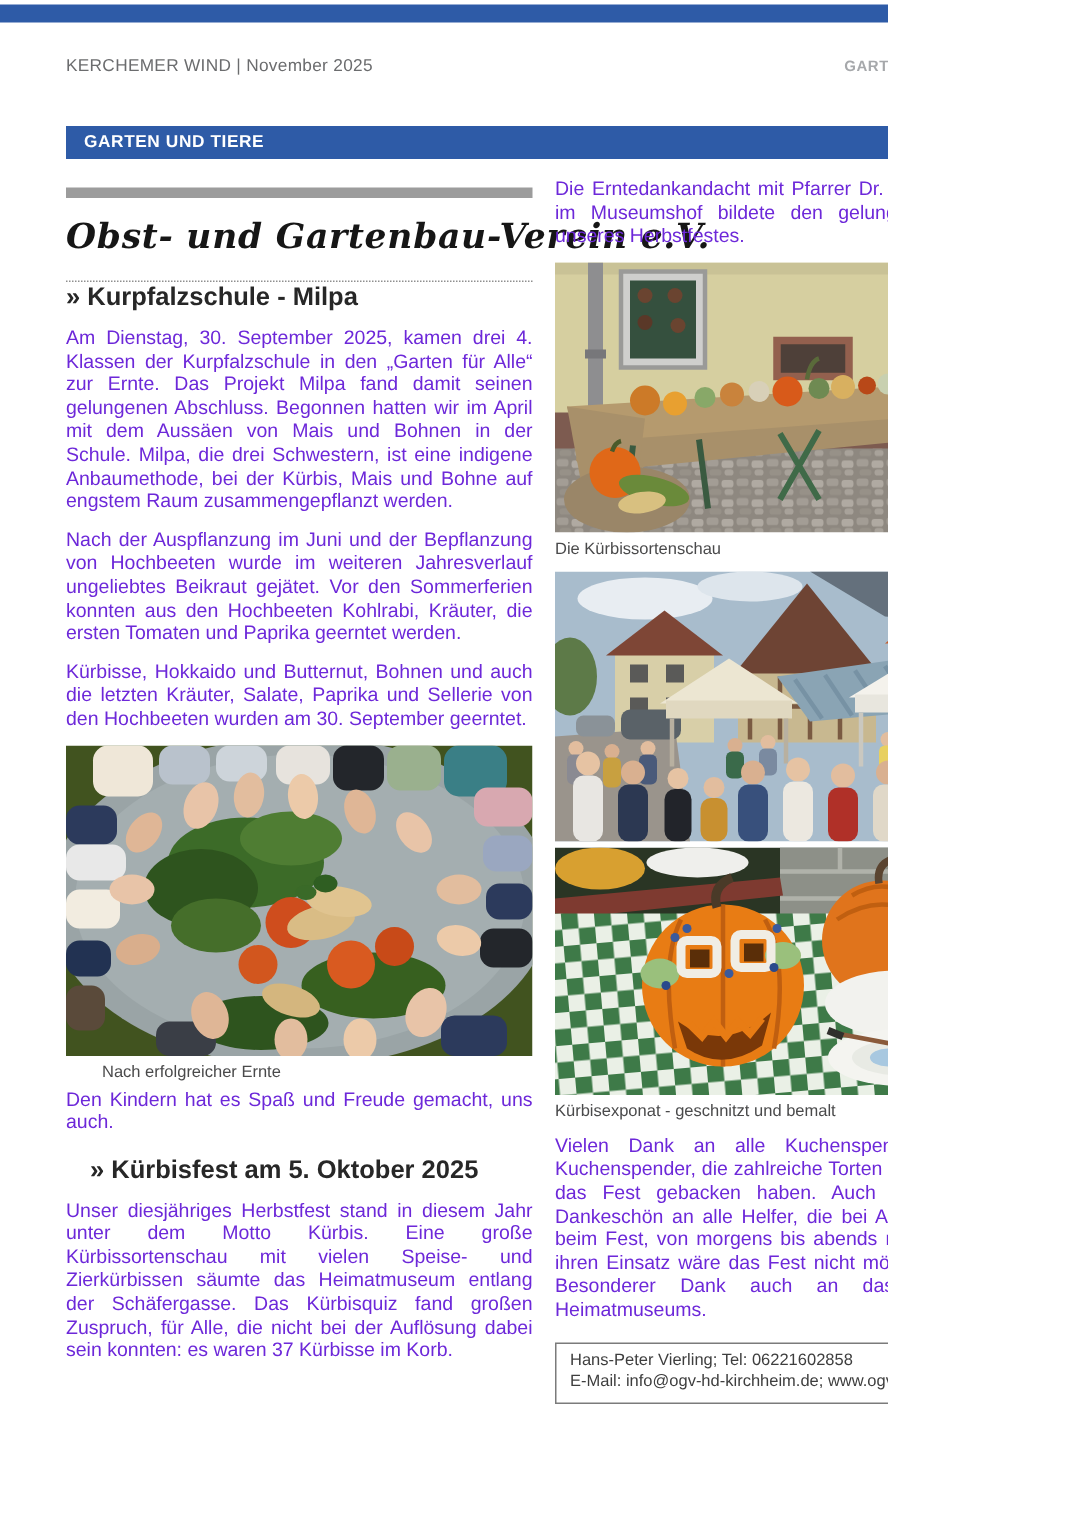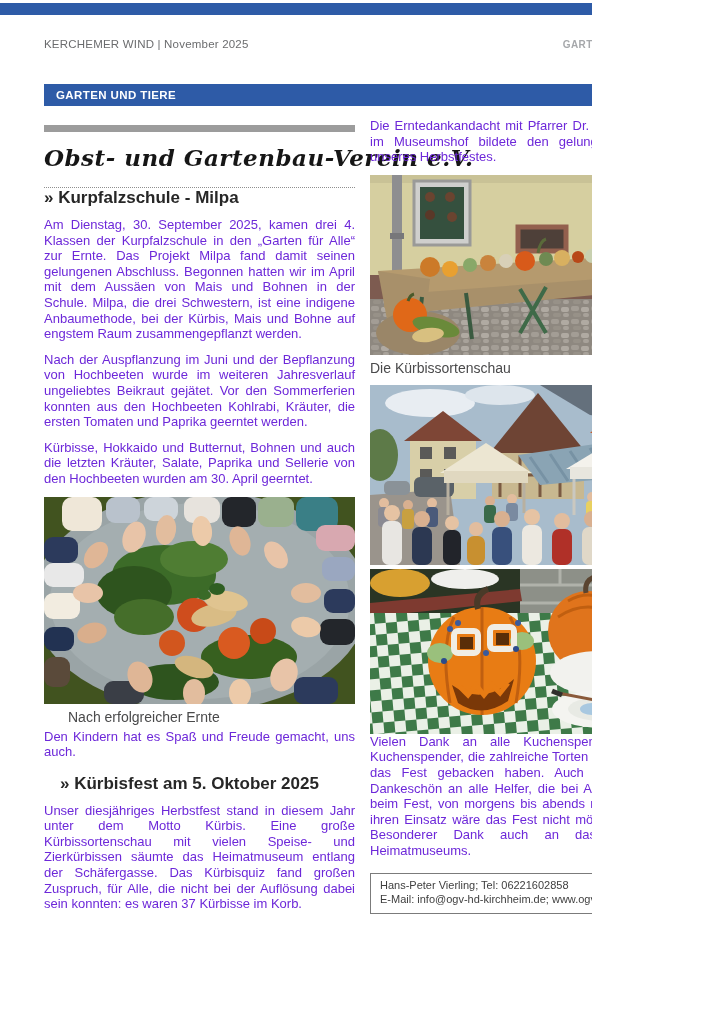--- a/index.html
+++ b/index.html
@@ -20,21 +20,21 @@
   .graybar{height:7px;background:#9c9c9c;margin-top:7px;}
   .script-title{font-family:"DejaVu Serif",serif;font-style:italic;font-weight:bold;
                 font-size:23px;color:#161616;text-align:center;margin-top:12px;
                 letter-spacing:.5px;white-space:nowrap;}
   .dotted{border-bottom:1px dotted #8f8f8f;margin-top:16px;}
   h2{font-size:17px;font-weight:bold;color:#272727;margin:0 0 9px 0;}
   .h-first{}
   .h-second{margin-top:14px;margin-left:16px;}
   p{font-size:13px;line-height:1.2;text-align:justify;color:#6d28d9;margin:0 0 10px 0;}
   .photo{display:block;margin-top:4px;}
-  .caption{font-size:14px;color:#4a4a4b;margin:5px 0 9px 0;}
+  .caption{font-size:11px;color:#4a4a4b;margin:5px 0 9px 0;}
   .caption-tight{margin-bottom:4px;margin-left:24px;}
   .contact-box{margin-top:14px;border:1.5px solid #7b7b7b;padding:4px 9px 6px 9px;
                font-size:11px;line-height:1.32;color:#3e3e3e;}
   .contact-box div{white-space:nowrap;}
   svg{display:block;}
 </style>
 </head>
 <body>
 
 <div class="page">
@@ -54,21 +54,21 @@
   <div class="columns">
 
     <div class="col">
       <div class="graybar"></div>
       <div class="script-title">Obst- und Gartenbau-Verein e.V.</div>
       <div class="dotted"></div>
 
       <h2 class="h-first">» Kurpfalzschule - Milpa</h2>
       <p>Am Dienstag, 30. September 2025, kamen drei 4. Klassen der Kurpfalzschule in den „Garten für Alle“ zur Ernte. Das Projekt Milpa fand damit seinen gelungenen Abschluss. Begonnen hatten wir im April mit dem Aussäen von Mais und Bohnen in der Schule. Milpa, die drei Schwestern, ist eine indigene Anbaumethode, bei der Kürbis, Mais und Bohne auf engstem Raum zusammengepflanzt werden.</p>
       <p>Nach der Auspflanzung im Juni und der Bepflanzung von Hochbeeten wurde im weiteren Jahresverlauf ungeliebtes Beikraut gejätet. Vor den Sommerferien konnten aus den Hochbeeten Kohlrabi, Kräuter, die ersten Tomaten und Paprika geerntet werden.</p>
-      <p>Kürbisse, Hokkaido und Butternut, Bohnen und auch die letzten Kräuter, Salate, Paprika und Sellerie von den Hochbeeten wurden am 30. April geerntet.</p>
+      <p>Kürbisse, Hokkaido und Butternut, Bohnen und auch die letzten Kräuter, Salate, Paprika und Sellerie von den Hochbeeten wurden am 30. September geerntet.</p>
 
       <svg class="photo" width="311" height="207" viewBox="0 0 311 207">
         <rect width="311" height="207" fill="#41531f"></rect>
         <ellipse cx="156" cy="104" rx="168" ry="110" fill="#9aa4a6"></ellipse>
         <ellipse cx="156" cy="104" rx="150" ry="98" fill="#a4aeb0"></ellipse>
 
         <ellipse cx="120" cy="78" rx="52" ry="30" fill="#3c6b28"></ellipse>
         <ellipse cx="90" cy="95" rx="38" ry="26" fill="#2e541e"></ellipse>
         <ellipse cx="150" cy="62" rx="34" ry="18" fill="#4f7d33"></ellipse>
         <ellipse cx="205" cy="160" rx="48" ry="22" fill="#37601f"></ellipse>
@@ -319,20 +319,21 @@
         <ellipse cx="228" cy="104" rx="48" ry="22" fill="#f2f2ee"></ellipse>
         <ellipse cx="252" cy="94" rx="26" ry="14" fill="#e2e2de"></ellipse>
 
         <ellipse cx="232" cy="140" rx="50" ry="19" fill="#f4f4f0"></ellipse>
         <ellipse cx="232" cy="140" rx="34" ry="12" fill="#e8eae4"></ellipse>
         <ellipse cx="222" cy="140" rx="12" ry="6" fill="#a8c8e0"></ellipse>
         <ellipse cx="244" cy="136" rx="10" ry="5" fill="#b8d8a0"></ellipse>
         <path d="M188 124 L262 138" stroke="#8a5a3a" stroke-width="3"></path>
         <path d="M182 122 L192 126" stroke="#30302c" stroke-width="5"></path>
       </svg>
+      <div class="caption">Kürbisexponat - geschnitzt und bemalt</div>
 
       <p>Vielen Dank an alle Kuchenspenderinnen und Kuchenspender, die zahlreiche Torten und Kuchen für das Fest gebacken haben. Auch ein herzliches Dankeschön an alle Helfer, die bei Auf-, Abbau und beim Fest, von morgens bis abends mithalfen, ohne ihren Einsatz wäre das Fest nicht möglich gewesen. Besonderer Dank auch an das Team des Heimatmuseums.</p>
 
       <div class="contact-box">
         <div>Hans-Peter Vierling; Tel: 06221602858</div>
         <div>E-Mail: info@ogv-hd-kirchheim.de; www.ogv-hd-kirchheim.de</div>
       </div>
     </div>
   </div>
 </div>

